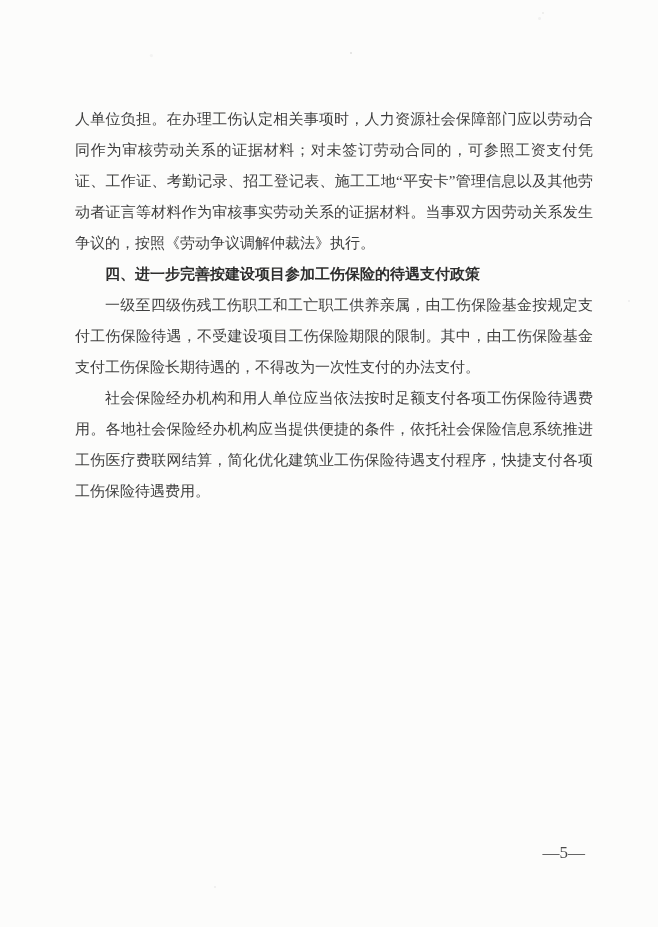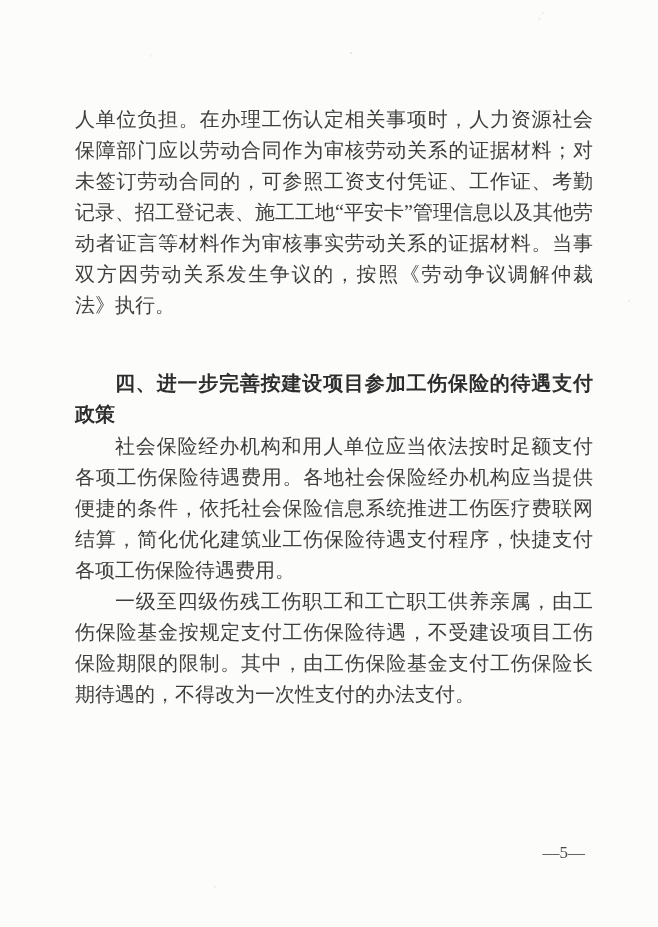--- a/index.html
+++ b/index.html
@@ -21,38 +21,37 @@
       radial-gradient(circle at 82% 2%, rgba(190,190,190,0.18) 0 1px, transparent 2px),
       radial-gradient(circle at 23% 6%, rgba(190,190,190,0.15) 0 1px, transparent 2px),
       #fcfcfb;
   }
   .doc-body {
     position: absolute;
     left: 75px;
     top: 104px;
     width: 518px;
     color: #3f3f3f;
-    font-size: 20px;
+    font-size: 15px;
     line-height: 31px;
     text-align: justify;
     text-justify: inter-ideograph;
     letter-spacing: 0px;
   }
   .para {
     margin: 0;
     padding: 0;
   }
   .para.indent {
     text-indent: 2em;
   }
   .para.heading {
-    font-family: Liberation Mono, monospace;
+    font-family: Liberation Serif, serif;
     font-weight: 700;
     color: #2d2d2d;
-    margin-top: 48px;
   }
   .page-number {
     position: absolute;
     top: 843px;
     right: 73px;
     color: #4a4a4a;
     font-size: 17px;
     line-height: 20px;
     letter-spacing: 0px;
     white-space: nowrap;
@@ -68,21 +67,21 @@
   .sp3 { left: 214px; top: 886px; width: 2px; height: 2px; opacity: 0.3; }
   .sp4 { left: 628px; top: 300px; width: 2px; height: 2px; opacity: 0.3; }
 </style>
 </head>
 <body>
 
 <div class="page">
   <div class="doc-body">
       <p class="para body">人单位负担。在办理工伤认定相关事项时，人力资源社会保障部门应以劳动合同作为审核劳动关系的证据材料；对未签订劳动合同的，可参照工资支付凭证、工作证、考勤记录、招工登记表、施工工地“平安卡”管理信息以及其他劳动者证言等材料作为审核事实劳动关系的证据材料。当事双方因劳动关系发生争议的，按照《劳动争议调解仲裁法》执行。</p>
       <p class="para heading indent">四、进一步完善按建设项目参加工伤保险的待遇支付政策</p>
+      <p class="para body indent">一级至四级伤残工伤职工和工亡职工供养亲属，由工伤保险基金按规定支付工伤保险待遇，不受建设项目工伤保险期限的限制。其中，由工伤保险基金支付工伤保险长期待遇的，不得改为一次性支付的办法支付。</p>
       <p class="para body indent">社会保险经办机构和用人单位应当依法按时足额支付各项工伤保险待遇费用。各地社会保险经办机构应当提供便捷的条件，依托社会保险信息系统推进工伤医疗费联网结算，简化优化建筑业工伤保险待遇支付程序，快捷支付各项工伤保险待遇费用。</p>
-      <p class="para body indent">一级至四级伤残工伤职工和工亡职工供养亲属，由工伤保险基金按规定支付工伤保险待遇，不受建设项目工伤保险期限的限制。其中，由工伤保险基金支付工伤保险长期待遇的，不得改为一次性支付的办法支付。</p>
     </div>
   <div class="page-number">—5—</div>
   <span class="speckle sp1"></span>
   <span class="speckle sp2"></span>
   <span class="speckle sp3"></span>
   <span class="speckle sp4"></span>
 </div>
 
 </body></html>

